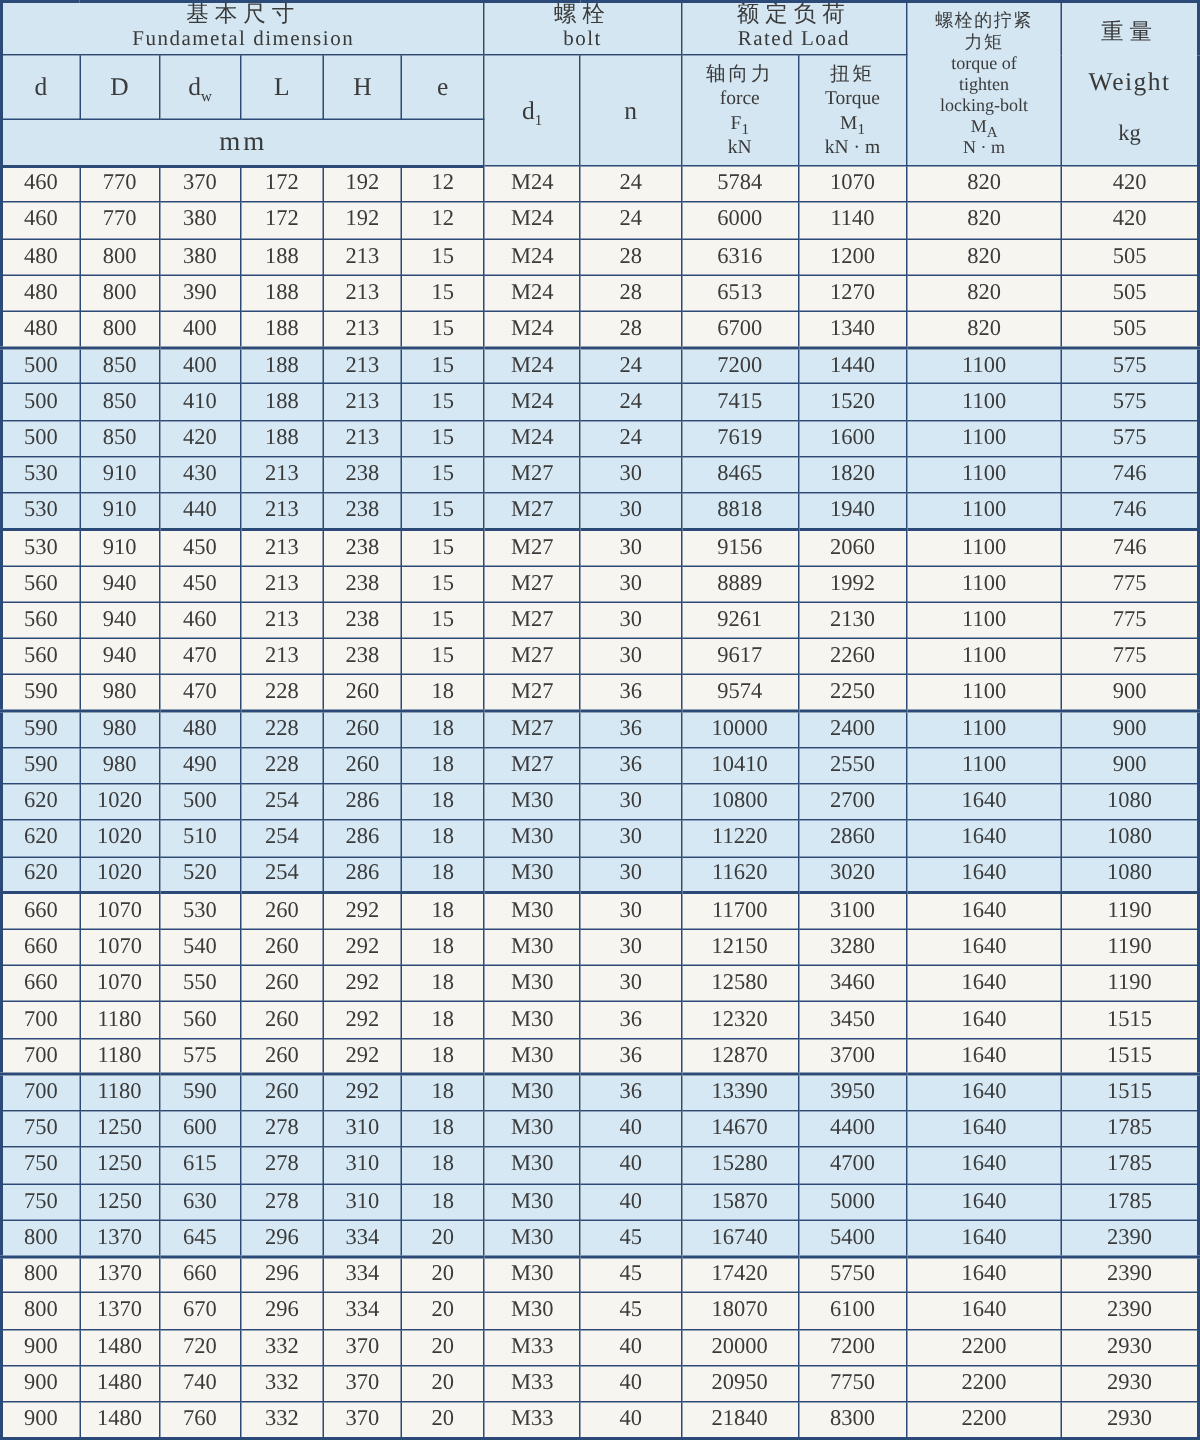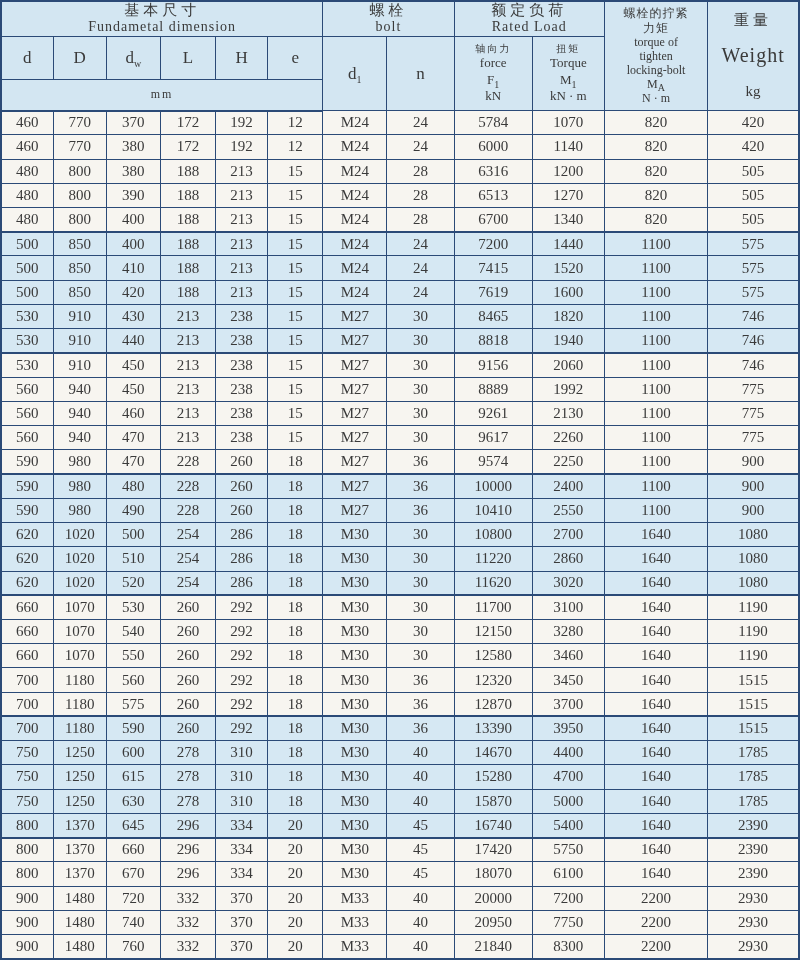--- a/index.html
+++ b/index.html
@@ -29,27 +29,27 @@
   }
   thead th{background:var(--header-bg);}
   thead tr:last-child th{border-bottom:2px solid var(--border-color);}
   tr.hdr-groups{height:34px;padding-left:32px;}
   tr.hdr-symbols{height:43px;}
   tr.hdr-unit{height:31px;}
   .zh{font-size:15px;letter-spacing:4px;line-height:1.15;}
   .en{font-size:14px;letter-spacing:1px;line-height:1.2;}
   .sym{font-size:17px;}
   sub{font-size:10px;line-height:0;}
-  th.mm-cell{font-size:12px;letter-spacing:2px;}
+  th.mm-cell{font-size:18px;letter-spacing:2px;}
   th.stack div{font-size:13px;line-height:1.25;}
-  th.stack .zh-s{font-size:10px;letter-spacing:2px;}
+  th.stack .zh-s{font-size:13px;letter-spacing:2px;}
   th.locking div{font-size:12px;line-height:1.18;text-align:center;}
   th.locking .zh-s{font-size:12px;letter-spacing:1px;}
   th.weight .zh{margin-bottom:14px;}
-  th.weight .w-en{font-size:20px;letter-spacing:1px;margin-bottom:16px;}
+  th.weight .w-en{font-size:17px;letter-spacing:1px;margin-bottom:16px;}
   th.weight .w-unit{font-size:15px;}
   tbody tr{height:24px;}
   tbody td{font-size:15px;}
   tbody tr.shaded td{background:var(--shade-bg);}
   tbody tr.group-end td{border-bottom:2px solid var(--border-color);}
 </style>
 </head>
 <body>
 
 <table>

